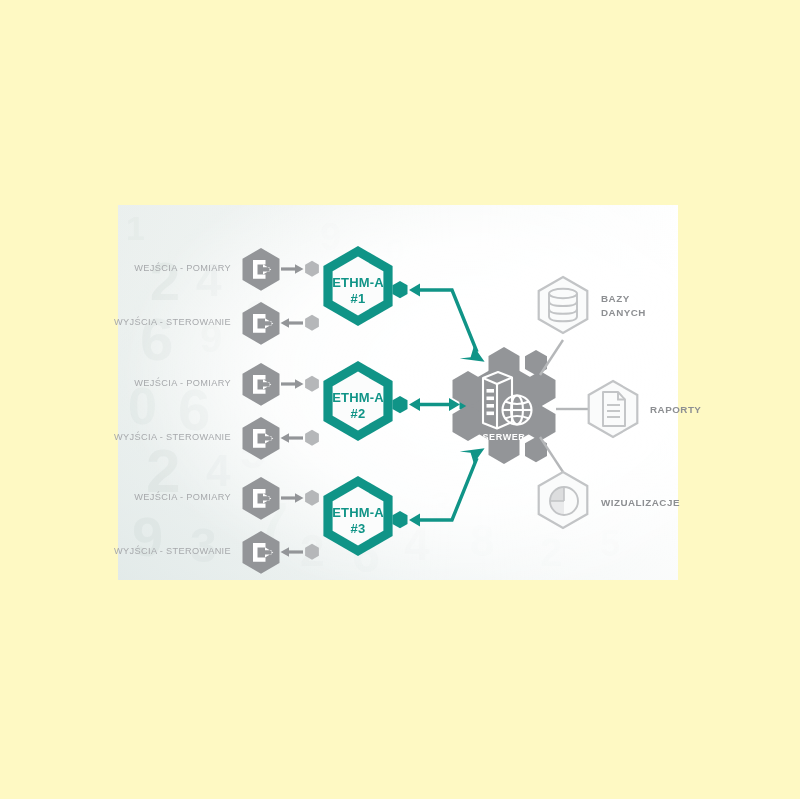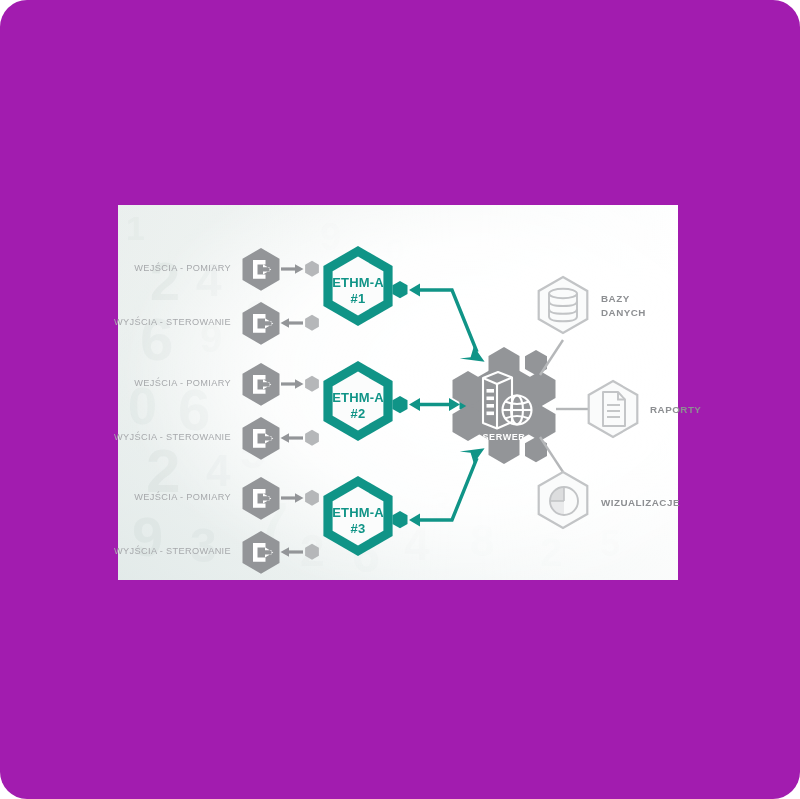--- a/index.html
+++ b/index.html
@@ -10,22 +10,21 @@
   body {
     width: 800px;
     height: 799px;
     overflow: hidden;
     font-family: "Liberation Sans", sans-serif;
   }
   #stage {
     position: relative;
     width: 800px;
     height: 799px;
-    background: #a21caf;
-    border-radius: 27px;
+    background: #fef9c3;
   }
   #diagram {
     position: absolute;
     left: 0;
     top: 0;
     width: 800px;
     height: 799px;
   }
   .lbl {
     font-family: "Liberation Sans", sans-serif;

